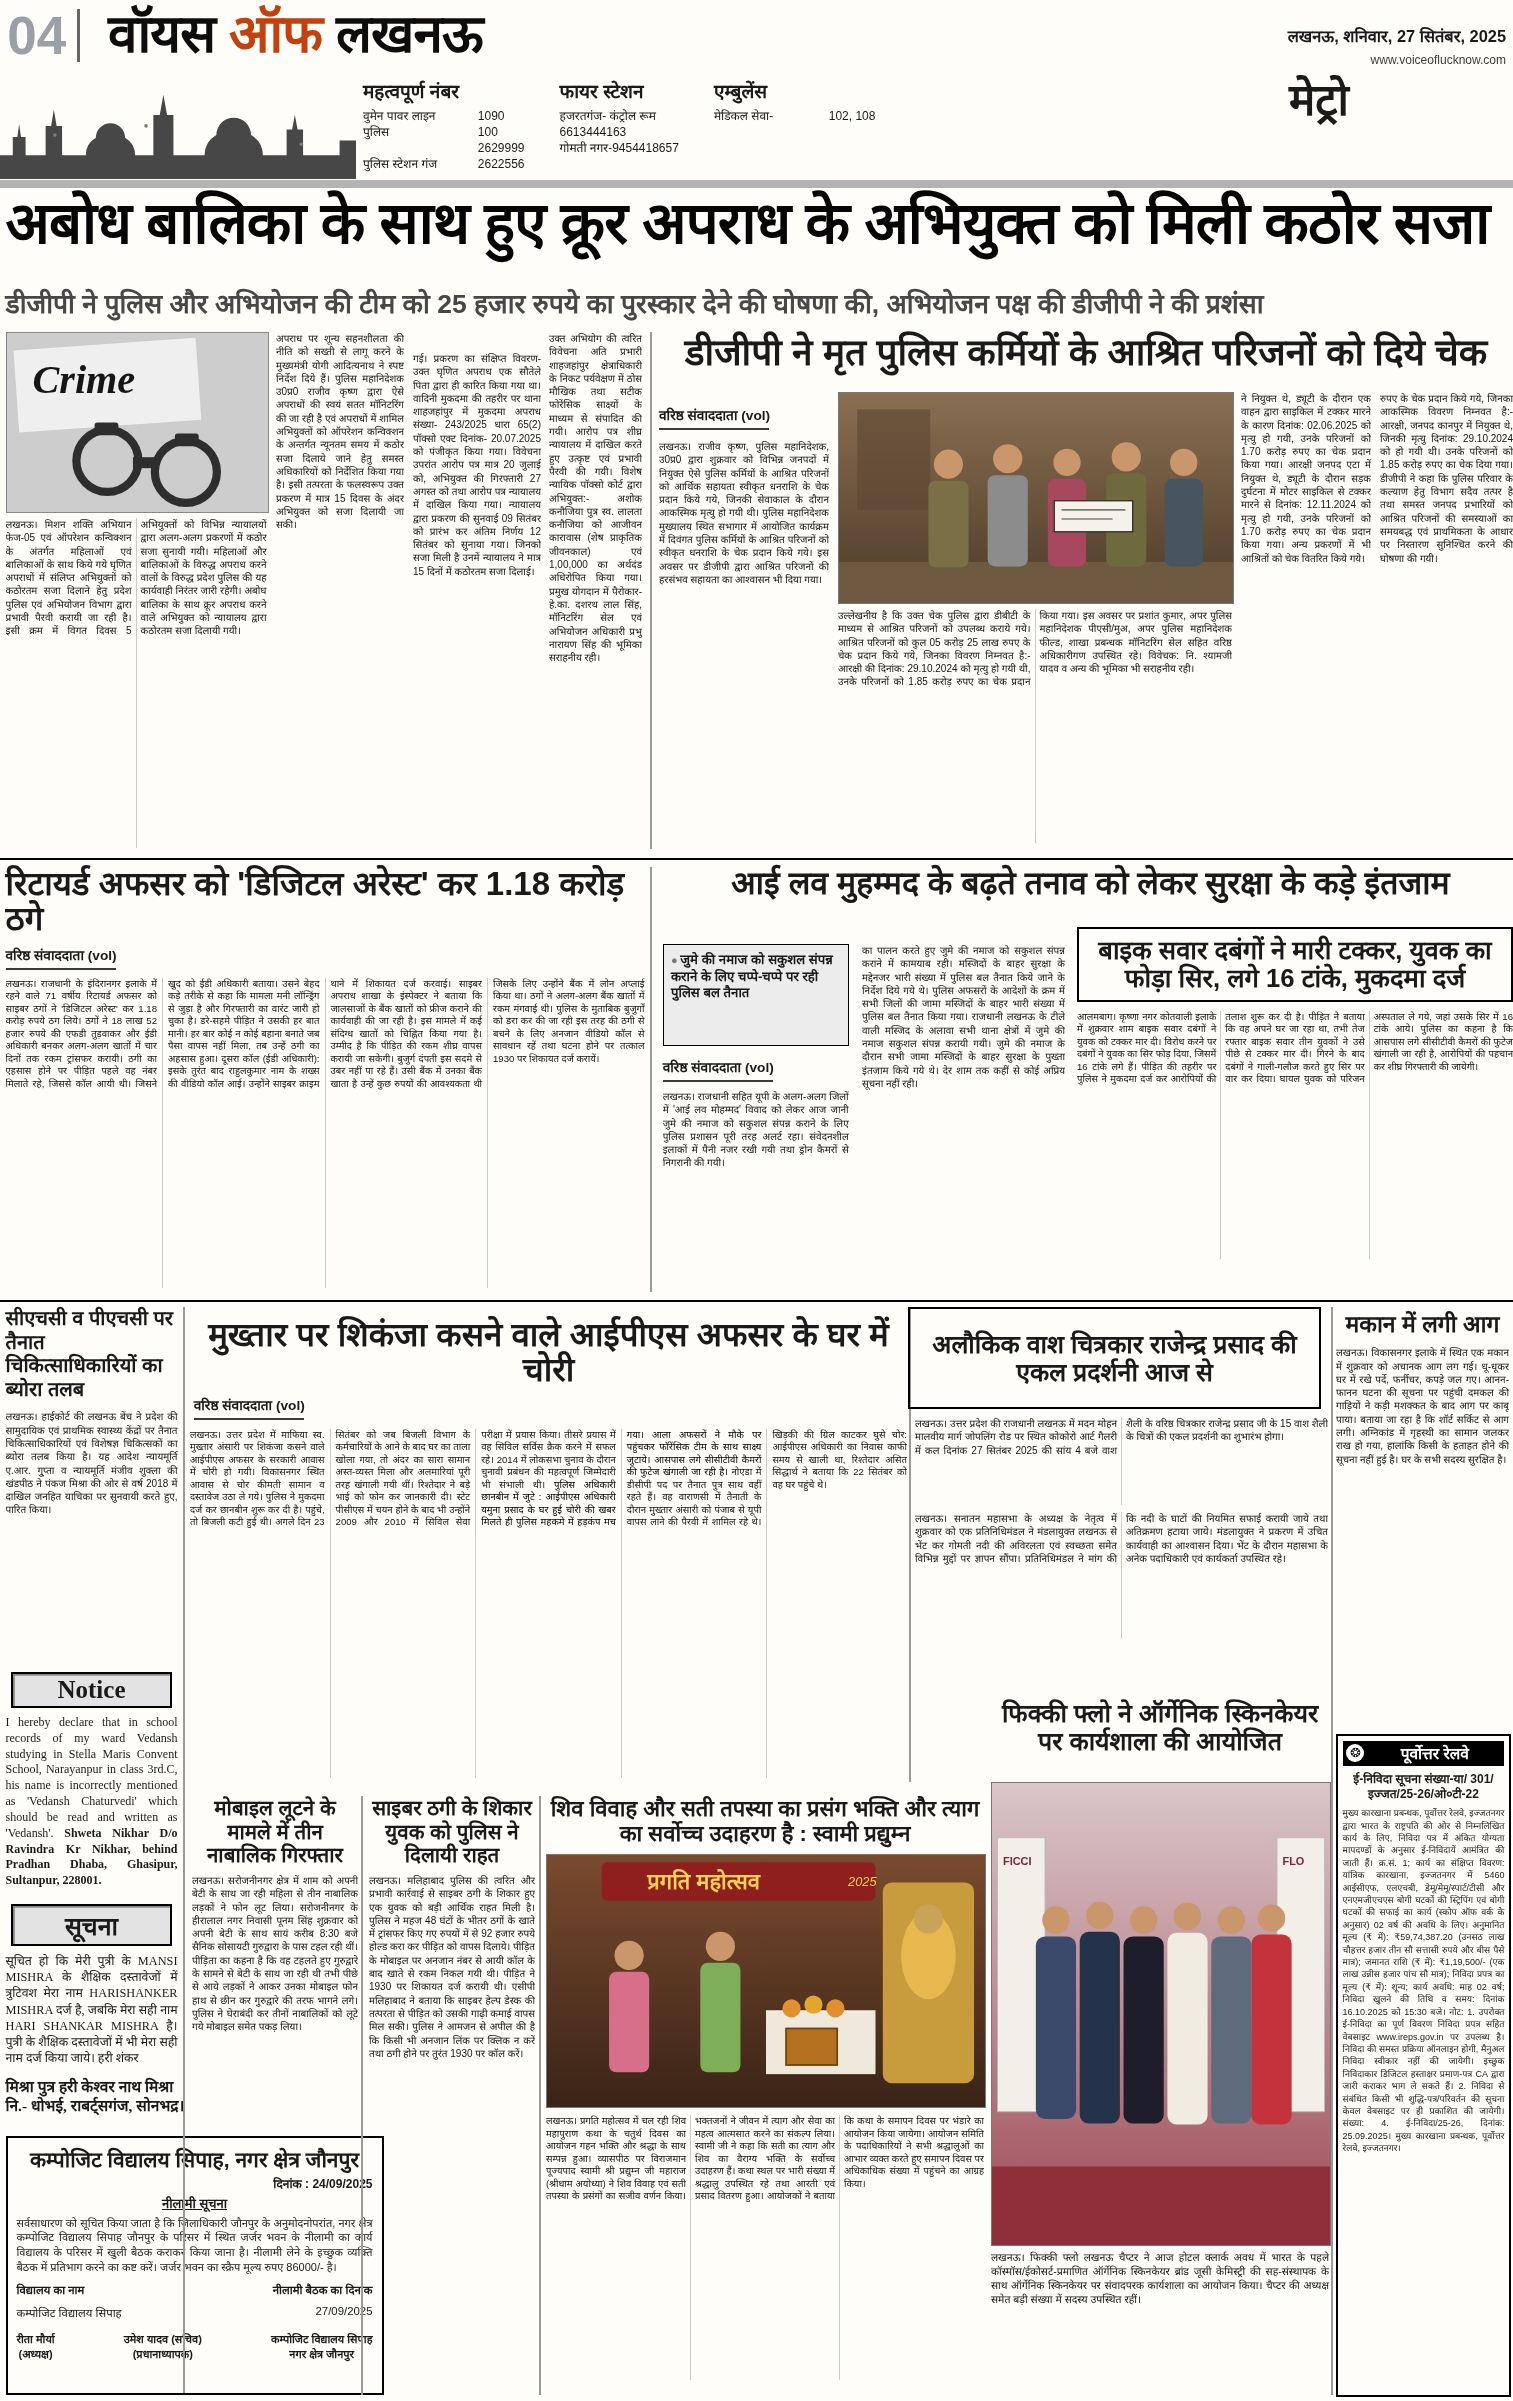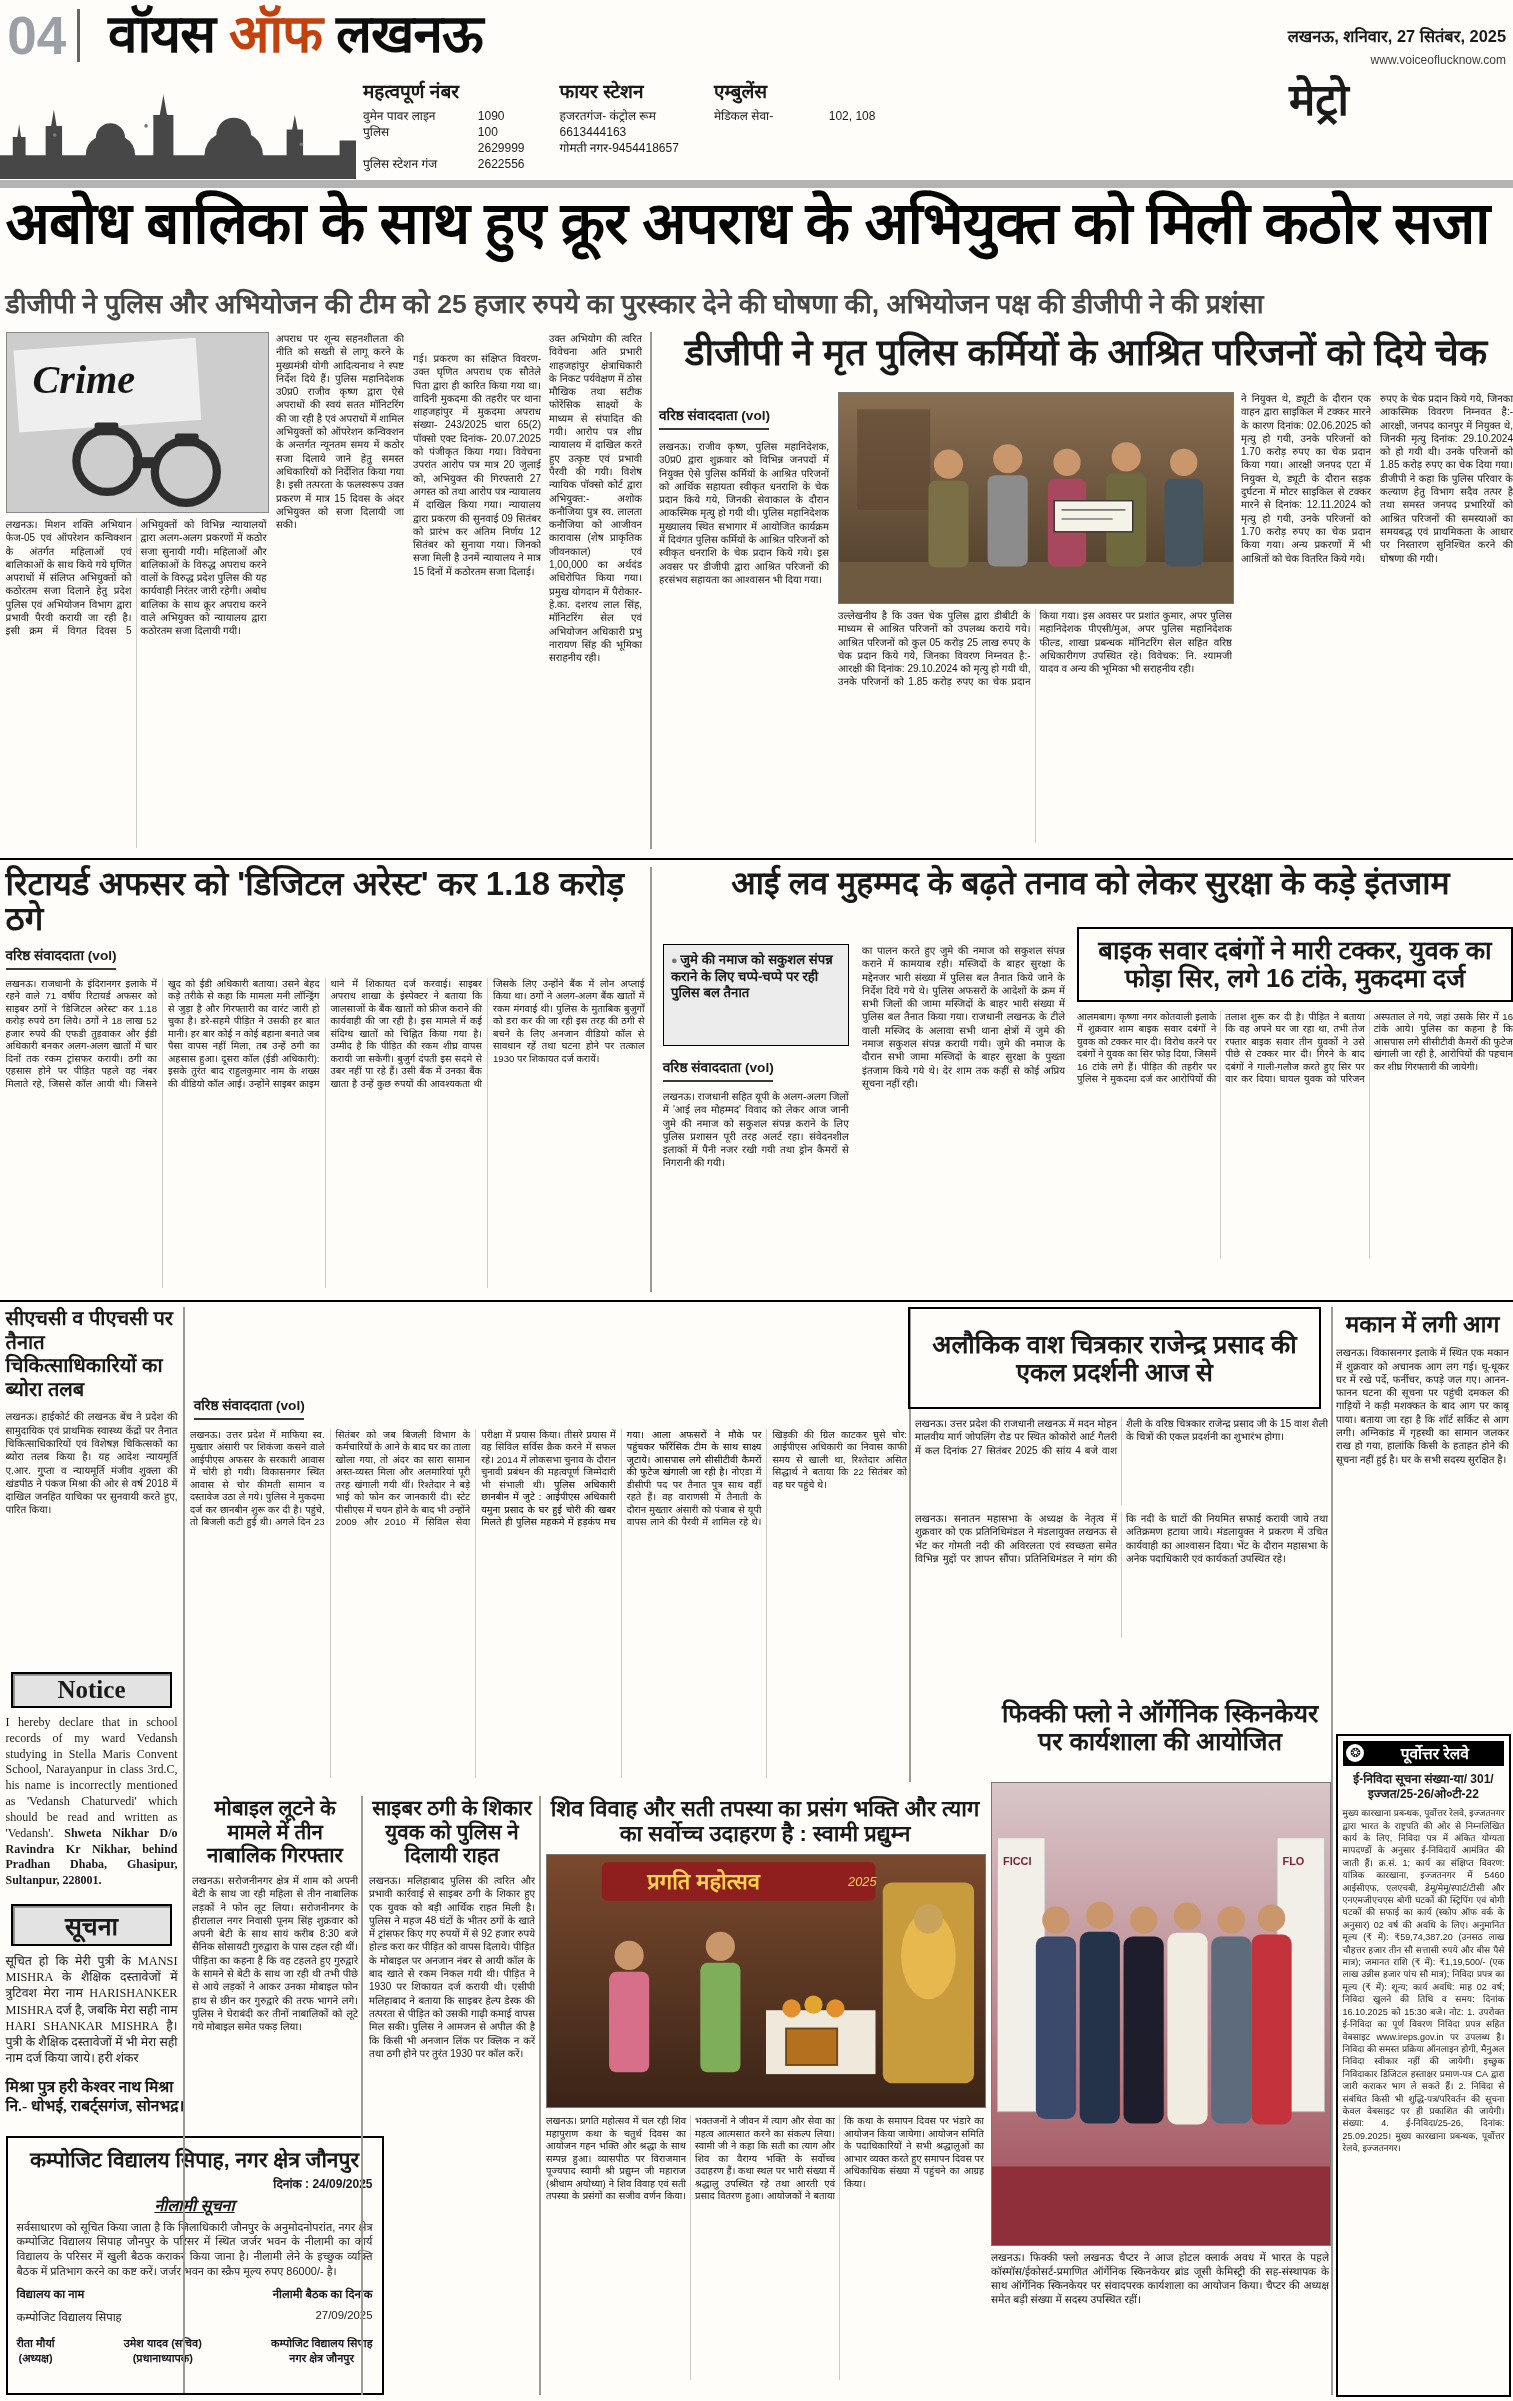--- a/index.html
+++ b/index.html
@@ -77,21 +77,21 @@
   #notice{left:5.5px;top:1672px;width:172px;height:228px;font-family:"Liberation Serif","DejaVu Serif",serif;}
   .nbox-head{border:2.3px solid #000;background:#e3e3e3;text-align:center;font-weight:900;font-size:25px;padding:1.8px 0;margin:0 5.5px 7.3px 5.5px;box-shadow:1.8px 1.8px 0 #888 inset;}
   .nbody{font-size:12px;line-height:1.32;text-align:justify;}
   #suchana{left:5.5px;top:1904px;width:172px;height:170px;font-family:"Liberation Serif","DejaVu Serif",serif;}
   #suchana .nbody{font-size:12.3px;}
   #suchana-cont{left:5.5px;top:2077px;width:183px;height:53px;font-family:"Liberation Serif","DejaVu Serif",serif;font-size:15.5px;font-weight:900;line-height:1.25;}
   
   #nilami{left:5.5px;top:2136px;width:378px;height:259px;border:2.7px solid #000;padding:7.3px 9px;box-sizing:border-box;}
   #nilami .t1{text-align:center;font-size:21px;font-weight:900;}
   #nilami .t2{text-align:right;font-size:12px;font-weight:800;margin-top:1.8px;}
-  #nilami .t3{text-align:center;font-size:16px;font-weight:900;text-decoration:underline;margin:1.8px 0 3.7px 0;font-style:italic;}
+  #nilami .t3{text-align:center;font-size:13px;font-weight:900;text-decoration:underline;margin:1.8px 0 3.7px 0;}
   #nilami .bd{font-size:11px;line-height:1.35;text-align:justify;}
   #nilami .tbl{display:flex;justify-content:space-between;font-size:11.4px;font-weight:800;margin-top:7.3px;}
   #nilami .sigs{display:flex;justify-content:space-between;font-size:11px;font-weight:800;margin-top:12.8px;text-align:center;}
   #nilami .sigs div{line-height:1.3;}
   #vr3{left:183px;top:1307px;height:1086px;}
   
   #mukhtar{left:190px;top:1307px;width:717px;height:476px;}
   #mukhtar .hd{position:absolute;left:0;top:11px;width:717px;text-align:center;font-size:33px;font-weight:900;line-height:1.05;}
   #mukhtar-byline{position:absolute;left:3.7px;top:88px;}
   #mukhtar-body{position:absolute;left:0;top:122px;width:717px;height:349px;}
@@ -289,20 +289,21 @@
       </div>
     <div class="sigs">
       <div><span>रीता मौर्या</span><br><span>(अध्यक्ष)</span></div>
       <div><span>उमेश यादव (सचिव)</span><br><span>(प्रधानाध्यापक)</span></div>
       <div><span>कम्पोजिट विद्यालय सिपाह</span><br><span>नगर क्षेत्र जौनपुर</span></div>
     </div>
   </div>
   <div class="abs vr" id="vr3"></div>
 
   <div class="abs" id="mukhtar">
+    <div class="hd">मुख्तार पर शिकंजा कसने वाले आईपीएस अफसर के घर में चोरी</div>
     <div class="byline" id="mukhtar-byline">वरिष्ठ संवाददाता (vol)</div>
     <div class="bt2 cols5" id="mukhtar-body"><span>लखनऊ। उत्तर प्रदेश में माफिया स्व. मुख्तार अंसारी पर शिकंजा कसने वाले आईपीएस अफसर के सरकारी आवास में चोरी हो गयी। विकासनगर स्थित आवास से चोर कीमती सामान व दस्तावेज उठा ले गये। पुलिस ने मुकदमा दर्ज कर छानबीन शुरू कर दी है।</span> <span>पहुंचे, तो बिजली कटी हुई थी। अगले दिन 23 सितंबर को जब बिजली विभाग के कर्मचारियों के आने के बाद घर का ताला खोला गया, तो अंदर का सारा सामान अस्त-व्यस्त मिला और अलमारियां पूरी तरह खंगाली गयी थीं। रिश्तेदार ने बड़े भाई को फोन कर जानकारी दी।</span> <span>स्टेट पीसीएस में चयन होने के बाद भी उन्होंने 2009 और 2010 में सिविल सेवा परीक्षा में प्रयास किया। तीसरे प्रयास में वह सिविल सर्विस क्रैक करने में सफल रहे। 2014 में लोकसभा चुनाव के दौरान चुनावी प्रबंधन की महत्वपूर्ण जिम्मेदारी भी संभाली थी।</span> <span class="h2" style="font-weight:500;">पुलिस अधिकारी छानबीन में जुटे : आईपीएस अधिकारी यमुना प्रसाद के घर हुई चोरी की खबर मिलते ही पुलिस महकमे में हड़कंप मच गया। आला अफसरों ने मौके पर पहुंचकर फॉरेंसिक टीम के साथ साक्ष्य जुटाये। आसपास लगे सीसीटीवी कैमरों की फुटेज खंगाली जा रही है।</span> <span>नोएडा में डीसीपी पद पर तैनात पुत्र साथ वहीं रहते हैं। वह वाराणसी में तैनाती के दौरान मुख्तार अंसारी को पंजाब से यूपी वापस लाने की पैरवी में शामिल रहे थे। खिड़की की ग्रिल काटकर घुसे चोर: आईपीएस अधिकारी का निवास काफी समय से खाली था, रिश्तेदार असित सिद्धार्थ ने बताया कि 22 सितंबर को वह घर पहुंचे थे।</span></div>
   </div>
 
   <div class="abs" id="mobile">
     <div class="hd">मोबाइल लूटने के मामले में तीन नाबालिक गिरफ्तार</div>
     <div class="bt" style="height:245px;">लखनऊ। सरोजनीनगर क्षेत्र में शाम को अपनी बेटी के साथ जा रही महिला से तीन नाबालिक लड़कों ने फोन लूट लिया। सरोजनीनगर के हीरालाल नगर निवासी पूनम सिंह शुक्रवार को अपनी बेटी के साथ सायं करीब 8:30 बजे सैनिक सोसायटी गुरुद्वारा के पास टहल रही थीं। पीड़िता का कहना है कि वह टहलते हुए गुरुद्वारे के सामने से बेटी के साथ जा रही थी तभी पीछे से आये लड़कों ने आकर उनका मोबाइल फोन हाथ से छीन कर गुरुद्वारे की तरफ भागने लगे। पुलिस ने घेराबंदी कर तीनों नाबालिकों को लूटे गये मोबाइल समेत पकड़ लिया।</div>
   </div>
   <div class="abs vr" id="vr4"></div>
 

